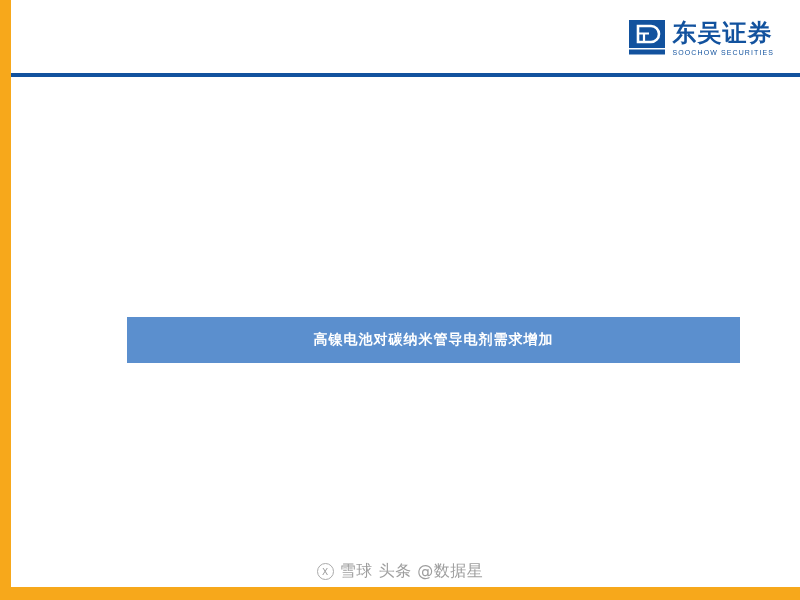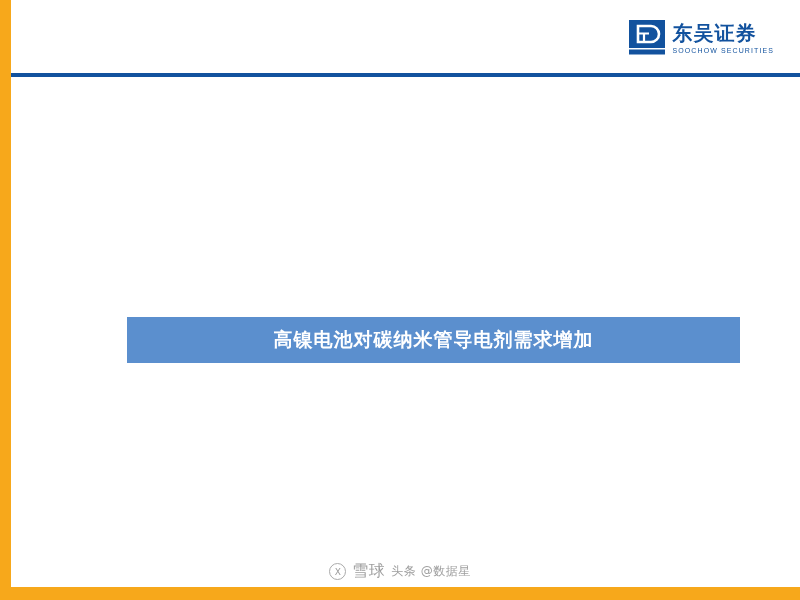--- a/index.html
+++ b/index.html
@@ -43,21 +43,21 @@
     height: 36px;
     position: relative;
   }
   .logo-text-wrap {
     display: flex;
     flex-direction: column;
     align-items: flex-start;
     line-height: 1;
   }
   .logo-cn {
-    font-size: 20px;
+    font-size: 24px;
     font-weight: bold;
     color: #12529e;
     letter-spacing: 1px;
     font-family: "DejaVu Sans", "Liberation Sans", sans-serif;
   }
   .logo-en {
     margin-top: 4px;
     font-size: 7px;
     color: #12529e;
     letter-spacing: 1.1px;
@@ -79,21 +79,21 @@
     top: 240px;
     width: 613px;
     height: 46px;
     background: #5b8fce;
     display: flex;
     align-items: center;
     justify-content: center;
   }
   .title-banner-text {
     color: #ffffff;
-    font-size: 19px;
+    font-size: 14px;
     font-weight: bold;
     letter-spacing: 1px;
     font-family: Liberation Mono, monospace;
   }
   
   .content-area {
     position: absolute;
     left: 11px;
     top: 77px;
     width: 789px;
@@ -123,21 +123,21 @@
     color: #8a8a8a;
     font-family: "DejaVu Sans", sans-serif;
   }
   .wm-text {
     font-size: 16px;
     color: #8d8d8d;
     letter-spacing: 0.5px;
     font-family: "DejaVu Sans", "Liberation Sans", sans-serif;
   }
   .wm-text2 {
-    font-size: 12px;
+    font-size: 16px;
     color: #8d8d8d;
     letter-spacing: 0.5px;
     font-family: "DejaVu Sans", "Liberation Sans", sans-serif;
   }
   
   .bottom-bar {
     position: absolute;
     left: 0;
     bottom: 0;
     width: 800px;

